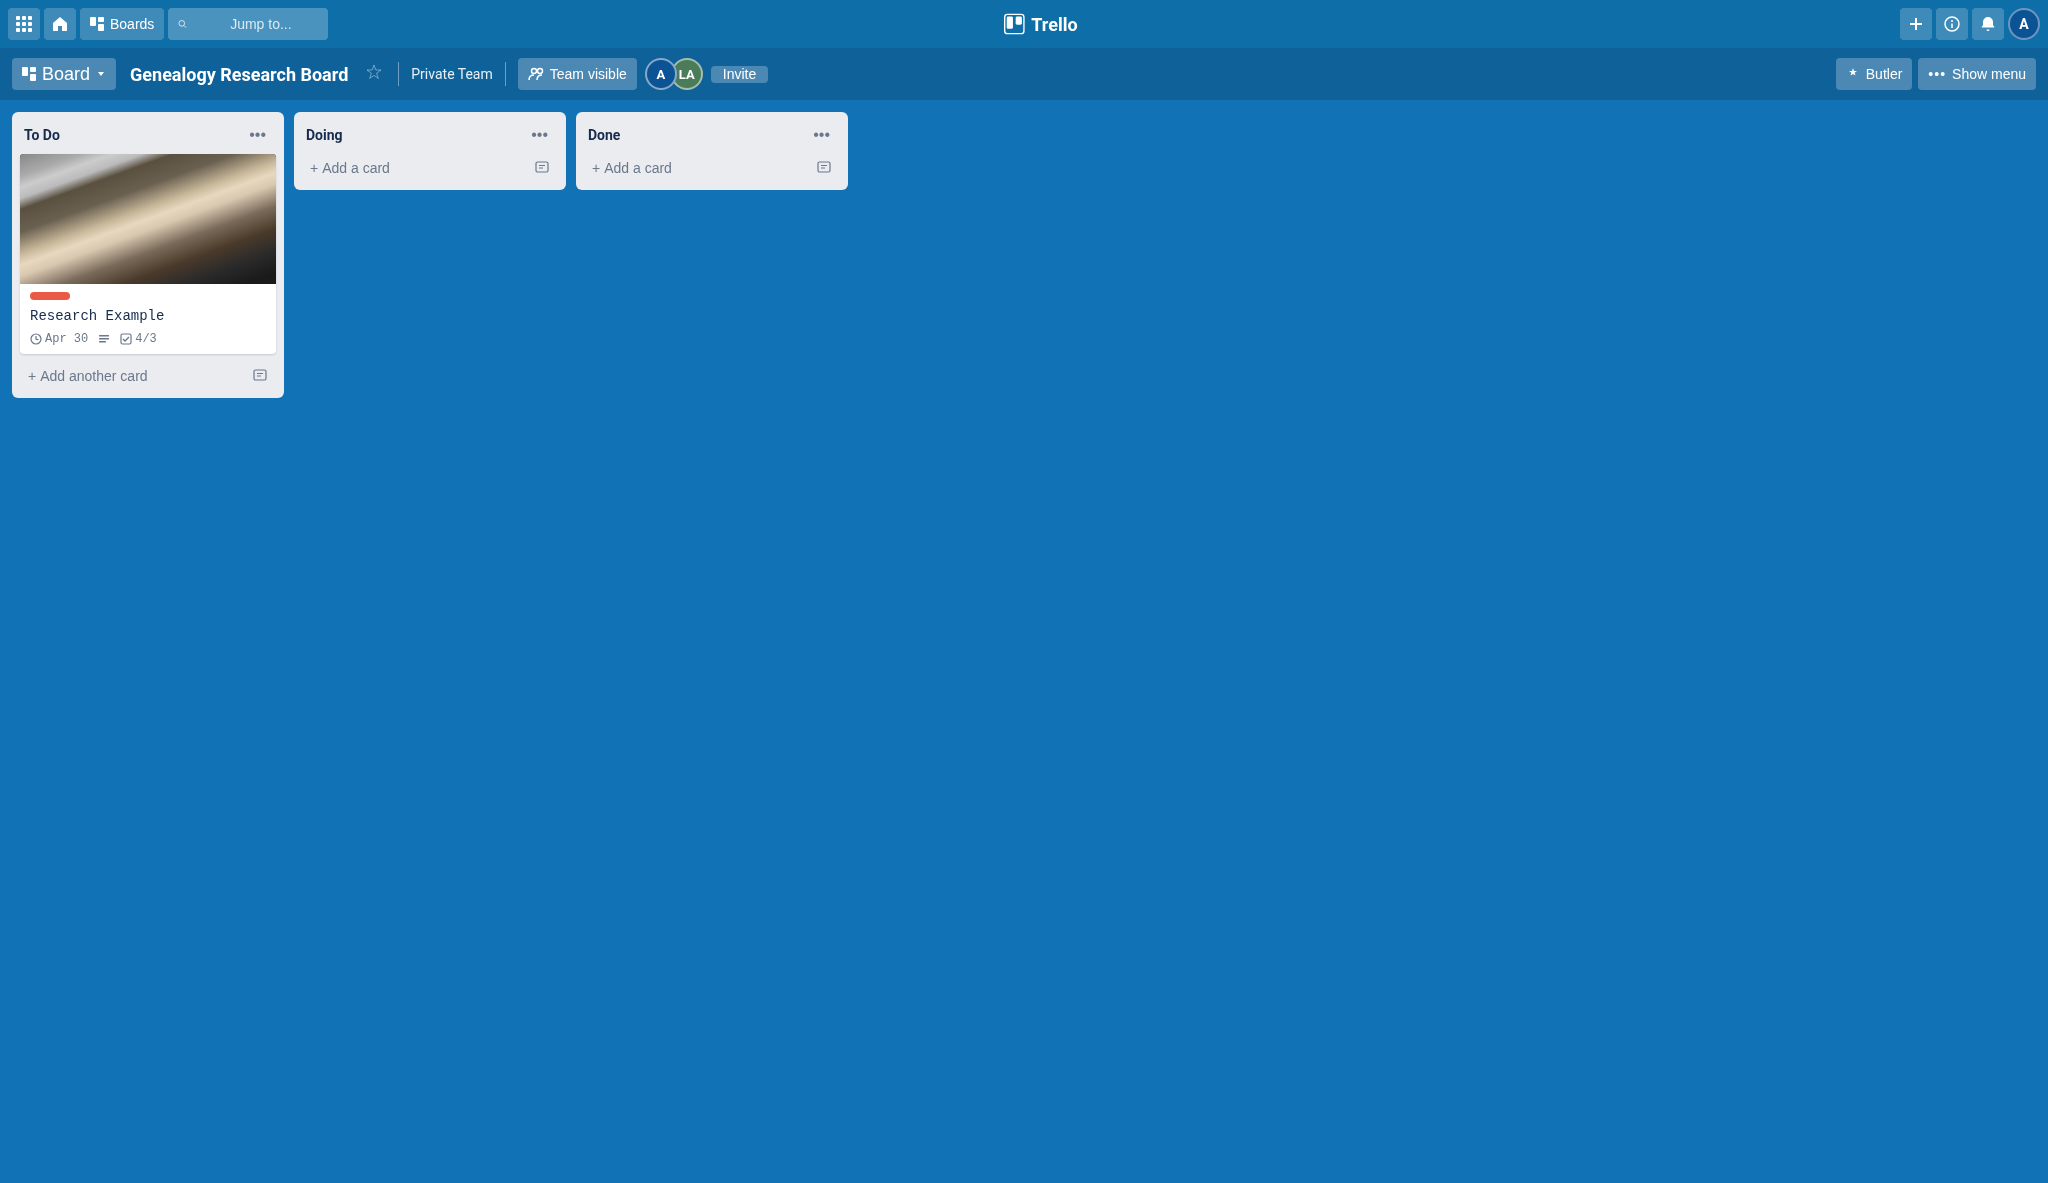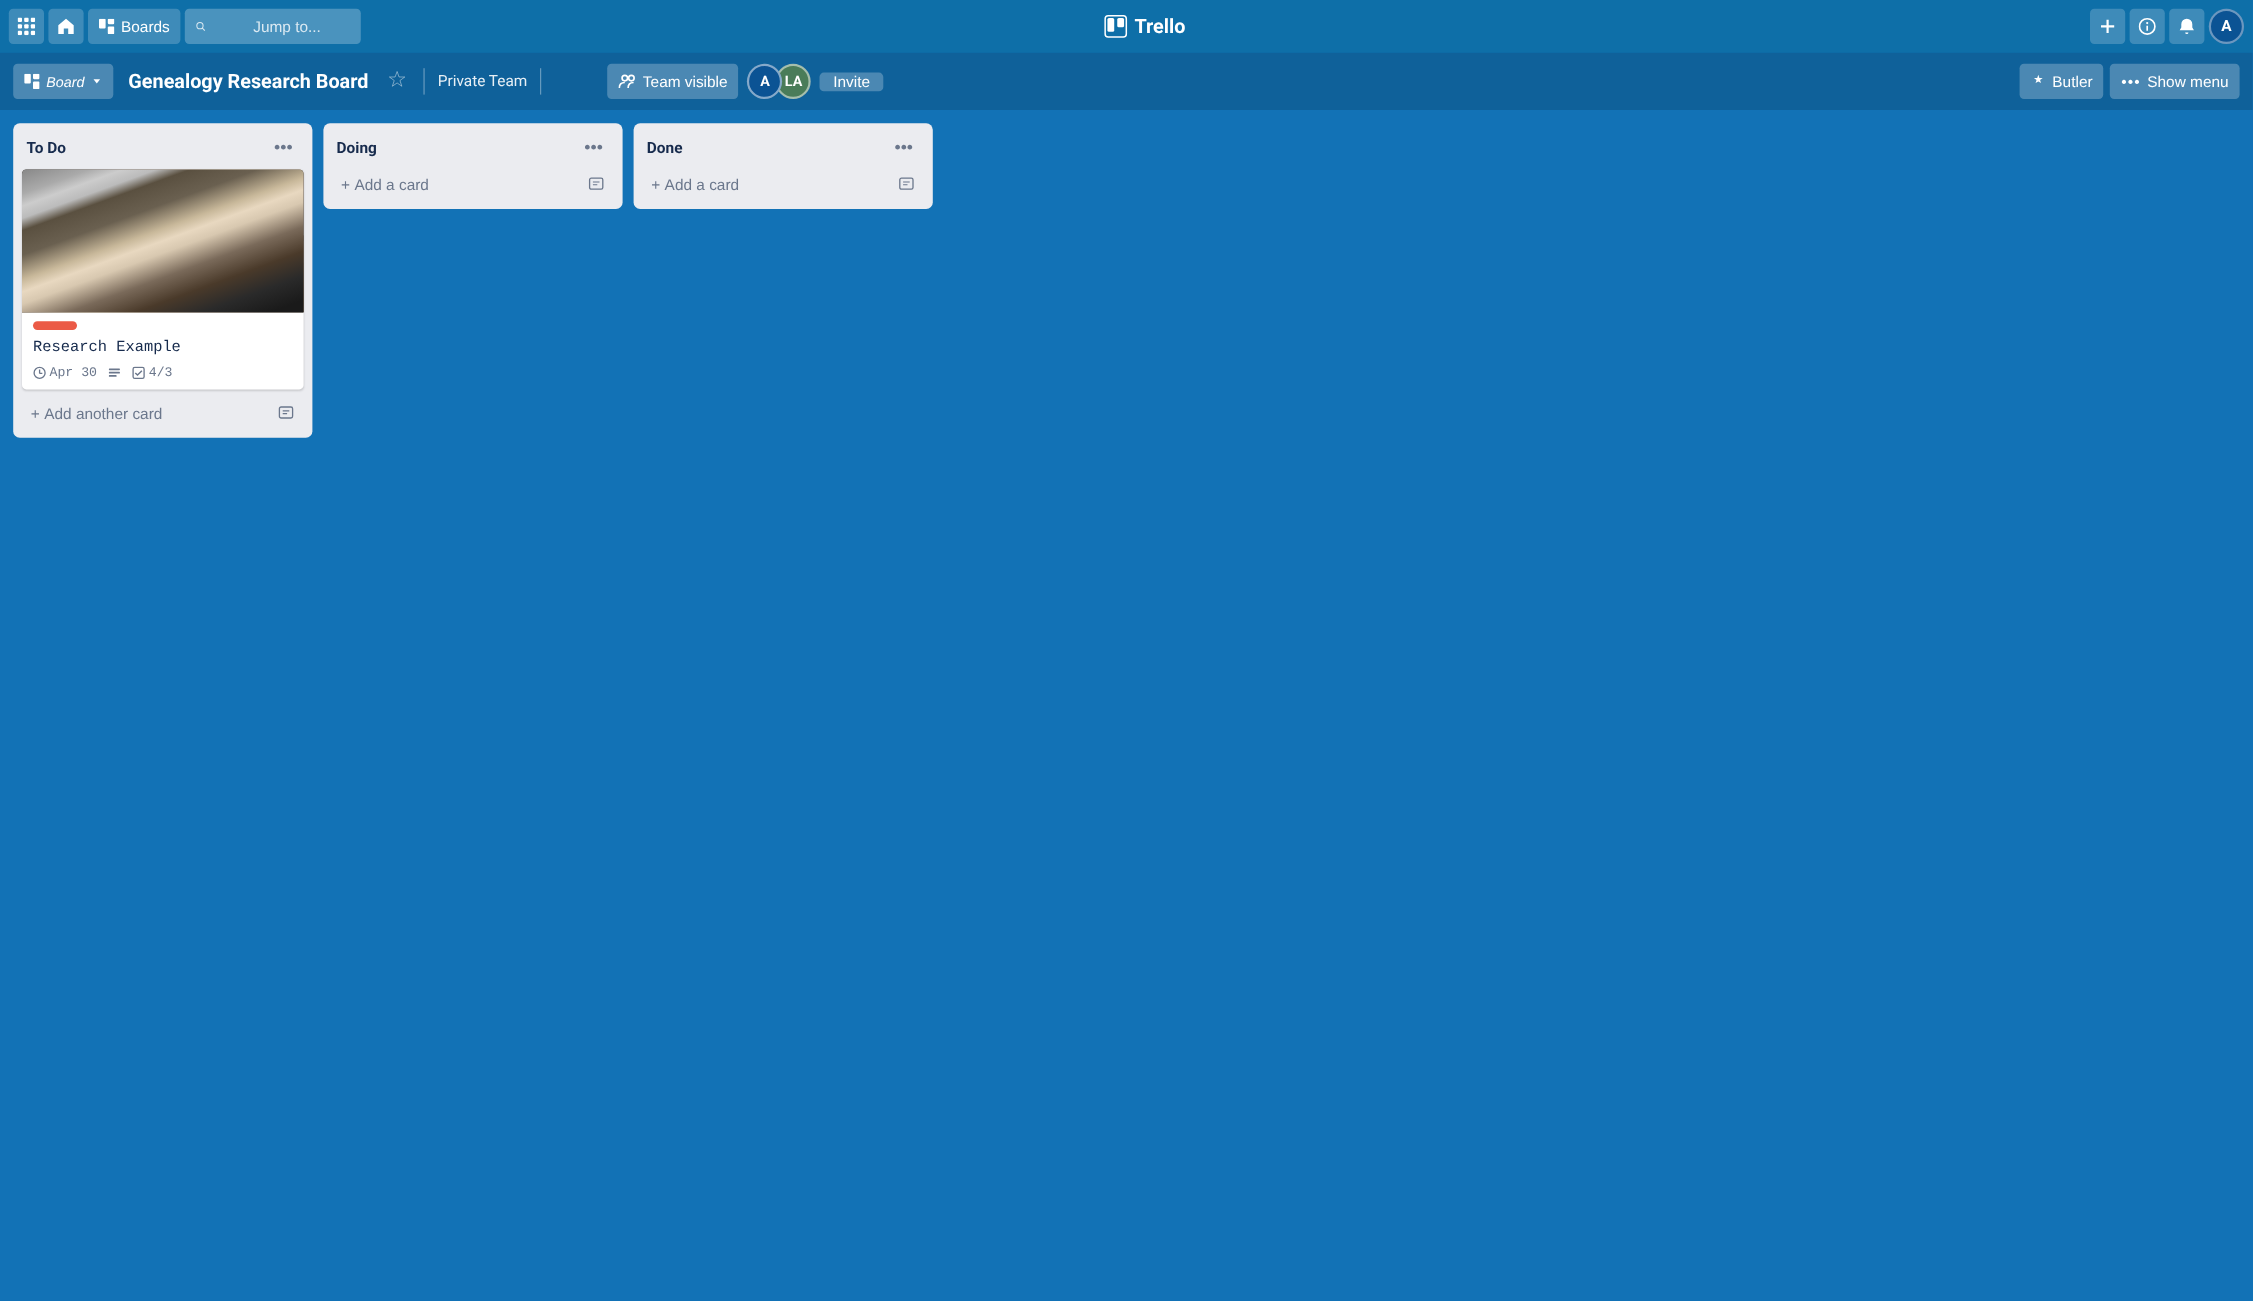--- a/index.html
+++ b/index.html
@@ -116,22 +116,21 @@
       background: rgba(255,255,255,0.25);
       border: none;
       color: white;
       border-radius: 4px;
       height: 32px;
       display: flex;
       align-items: center;
       gap: 6px;
       padding: 0 10px;
       cursor: pointer;
-      font-size: 13px;
-      font-style: italic;
+      font-size: 18px;
     }
     .board-title {
       color: white;
       font-size: 18px;
       font-weight: 700;
       padding: 0 6px;
     }
     .star-btn {
       background: transparent;
       border: none;
@@ -155,21 +154,20 @@
       border: none;
       color: white;
       border-radius: 4px;
       height: 32px;
       display: flex;
       align-items: center;
       gap: 6px;
       padding: 0 10px;
       cursor: pointer;
       font-size: 14px;
-      margin-left: 48px;
     }
     .member-avatars {
       display: flex;
       align-items: center;
     }
     .member-avatar {
       width: 32px;
       height: 32px;
       border-radius: 50%;
       border: 2px solid rgba(255,255,255,0.5);

